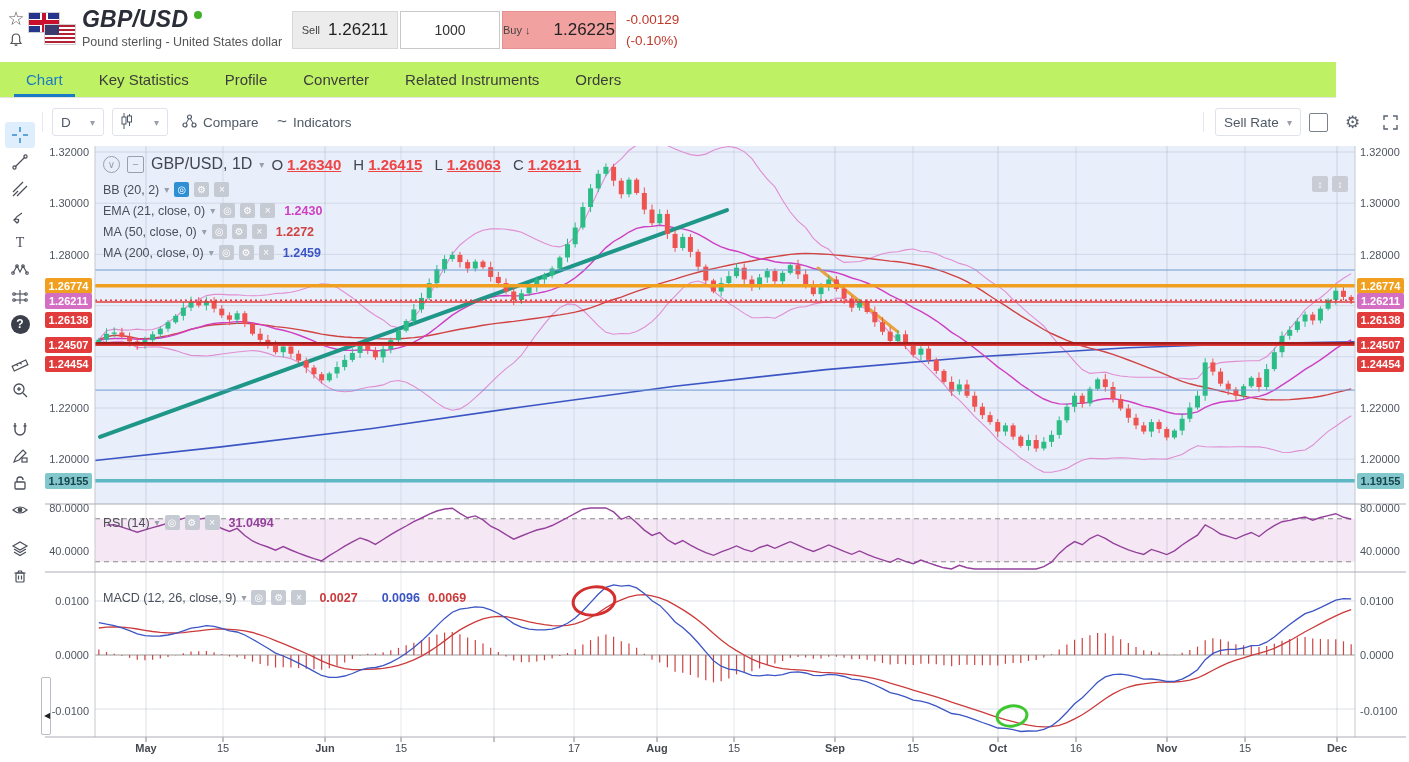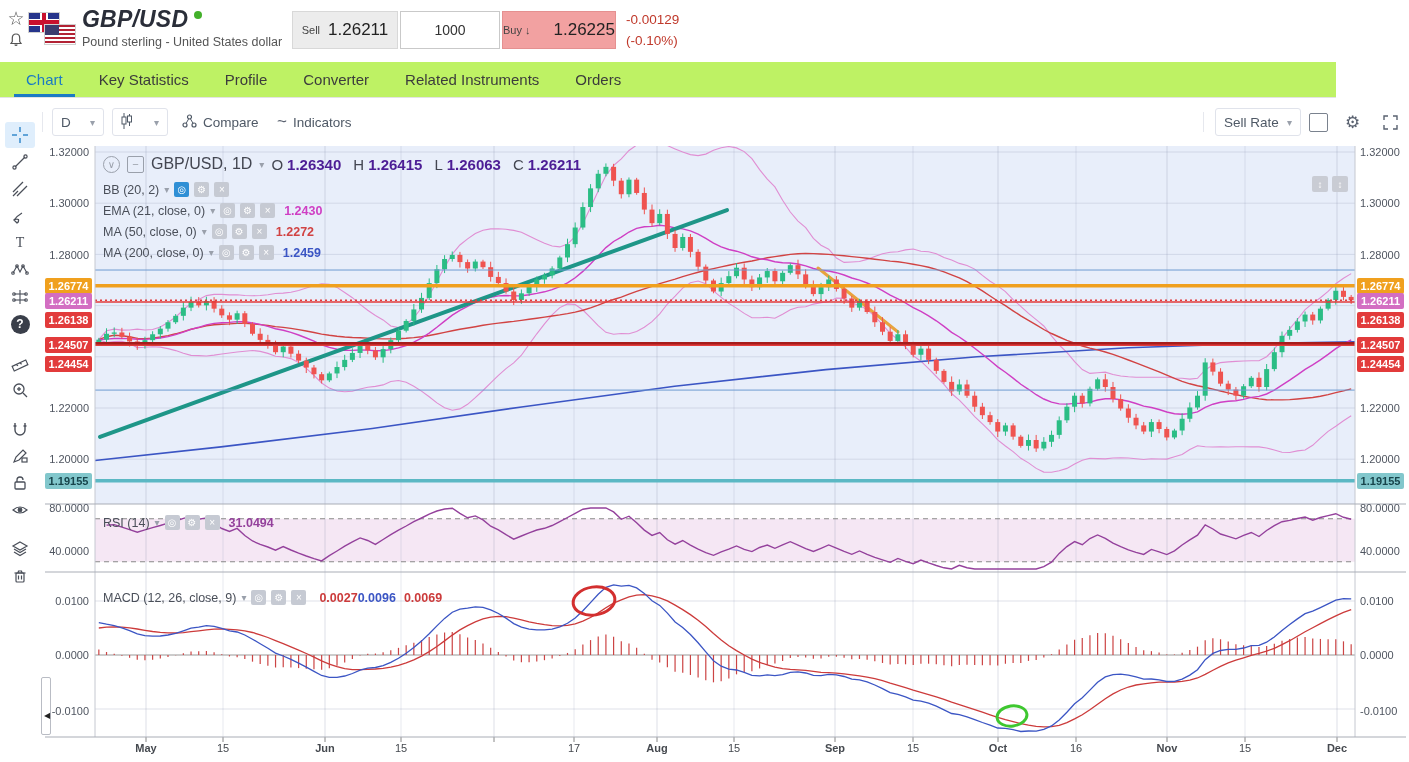--- a/index.html
+++ b/index.html
@@ -54,21 +54,21 @@
   .rail-icon.active { background:#dfeefc; color:#1b7ac4; }
   .rail-icon svg { display:block; }
   .rail-gap { height:12px; }
   .help-circ { width:19px; height:19px; border-radius:50%; background:#3a3f4a; color:#fff; font-size:12px; font-weight:bold; display:flex; align-items:center; justify-content:center; }
   
   .legend { position:absolute; z-index:5; white-space:nowrap; }
   #legend-main { left:103px; top:9px; display:flex; align-items:center; gap:7px; font-size:16px; color:#434651; }
   .circ-btn { width:17px; height:17px; border:1.5px solid #9aa0ab; border-radius:50%; font-size:10px; color:#9aa0ab; display:inline-flex; align-items:center; justify-content:center; cursor:pointer; }
   .sq-btn { width:17px; height:17px; border:1.5px solid #9aa0ab; border-radius:2px; font-size:11px; color:#9aa0ab; display:inline-flex; align-items:center; justify-content:center; cursor:pointer; }
   .ohlc { display:flex; gap:4px; font-size:15px; }
-  .ohlc .k { color:#434651; } .ohlc .v { color:#4c1d95; font-weight:bold; }
+  .ohlc .k { color:#434651; } .ohlc .v { color:#ef4444; font-weight:bold;text-decoration:underline; }
   .ind-row { display:flex; align-items:center; gap:5px; font-size:12.5px; color:#4a4f59; height:21px; }
   .mini-sq { width:15px; height:15px; background:#c6cad3; color:#fff; border-radius:2px; font-size:10px; display:inline-flex; align-items:center; justify-content:center; cursor:pointer; }
   .mini-sq.eye-on { background:#2f8fd5; }
   .ind-val { font-weight:bold; margin-left:4px; }
   
   .ylab { position:absolute; font-size:11px; color:#4f5560; transform:translateY(-50%); }
   .ylab.left { left:45px; width:44px; text-align:right; }
   .ylab.right { left:1360px; width:46px; text-align:left; }
   .badge { position:absolute; height:16px; line-height:16px; font-size:11px; font-weight:bold; color:#fff; text-align:center; border-radius:2px; transform:translateY(-50%); padding:0 3px; }
   .badge.left { left:45px; width:47px; }
@@ -920,21 +920,21 @@
     <span class="mini-sq">×</span>
     <span class="ind-val" style="color:#94419c;">31.0494</span>
   </div>
 
   <div class="legend ind-row" id="legend-macd" style="left:103px; top:441px;">
     <span>MACD (12, 26, close, 9)</span>
     <span class="caret">▾</span>
     <span class="mini-sq">◎</span>
     <span class="mini-sq">⚙</span>
     <span class="mini-sq">×</span>
-    <span id="macd-vals"><span class="ind-val" style="color: rgb(204, 59, 59); margin-left: 8px;">0.0027</span><span class="ind-val" style="color: rgb(59, 85, 196); margin-left: 0;">0.0096</span><span class="ind-val" style="color: rgb(204, 59, 59); margin-left: 8px;">0.0069</span></span>
+    <span id="macd-vals"><span class="ind-val" style="color: rgb(204, 59, 59); margin-left: 8px;">0.0027</span><span class="ind-val" style="color: rgb(59, 85, 196); margin-left: 24px;">0.0096</span><span class="ind-val" style="color: rgb(204, 59, 59); margin-left: 8px;">0.0069</span></span>
   </div>
 
   <div id="scale-btns">
     <div class="scale-btn">↕</div>
     <div class="scale-btn">↕</div>
   </div>
   <div id="scroll-handle"></div>
   <div id="axis-arrow">◀</div>
 
   <div id="axis-labels">

